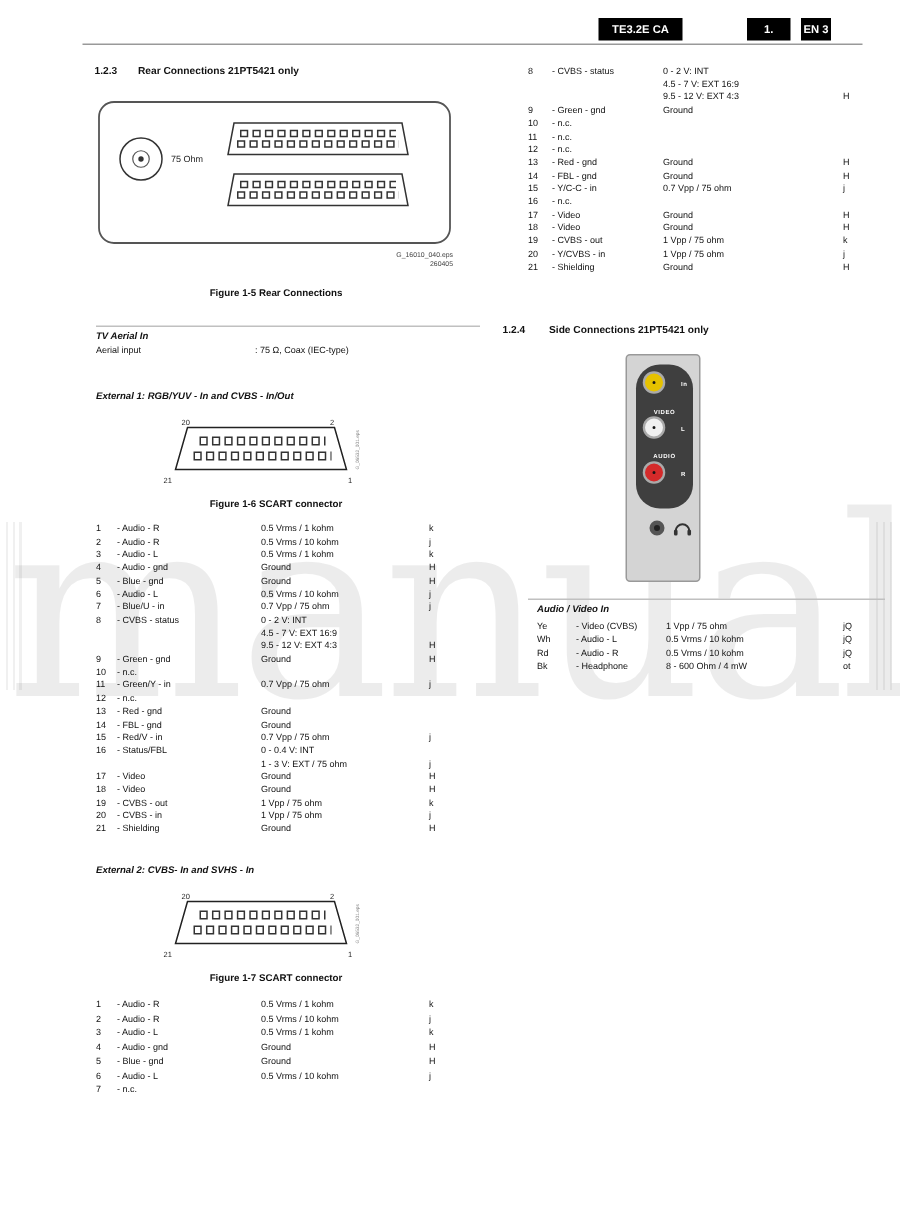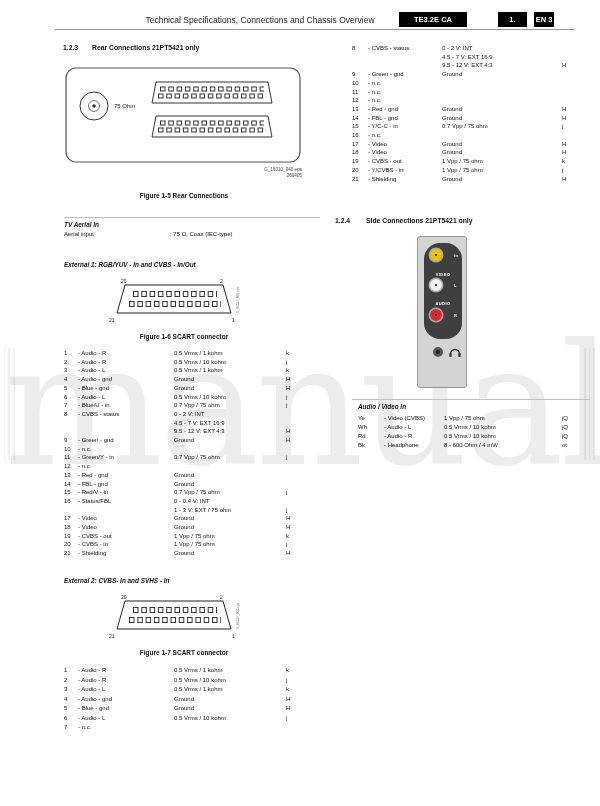--- a/index.html
+++ b/index.html
@@ -41,22 +41,21 @@
 </style>
 </head>
 <body>
 
 <div class="page">
 
   <div class="watermark">manuali</div>
   <div class="wm-bar" style="left:4px;"></div>
   <div class="wm-bar" style="left:584px;"></div>
 
-  <div class="hdr-title">Technical Specifications, Connections and Chassis Overview</div>
-  <div class="badge" style="left:399px;width:68px;text-align:center;">TE3.2E CA</div>
+  <div class="badge" style="left:399px;width:56px;text-align:center;">TE3.2E CA</div>
   <div class="badge" style="left:498px;width:29px;">1.</div>
   <div class="badge" style="left:534px;width:20px;">EN 3</div>
   <div class="hdr-rule"></div>
 
   <span class="secnum" style="left:63px;top:44px;">1.2.3</span>
   <span class="sectitle" style="left:92px;top:44px;">Rear Connections 21PT5421 only</span>
 
   <svg class="abs" style="left:64px;top:62px;" width="240" height="104" viewBox="0 0 240 104">
     <rect x="2" y="6" width="234" height="94" rx="10" fill="none" stroke="#555" stroke-width="1.2"></rect>
     <g>

